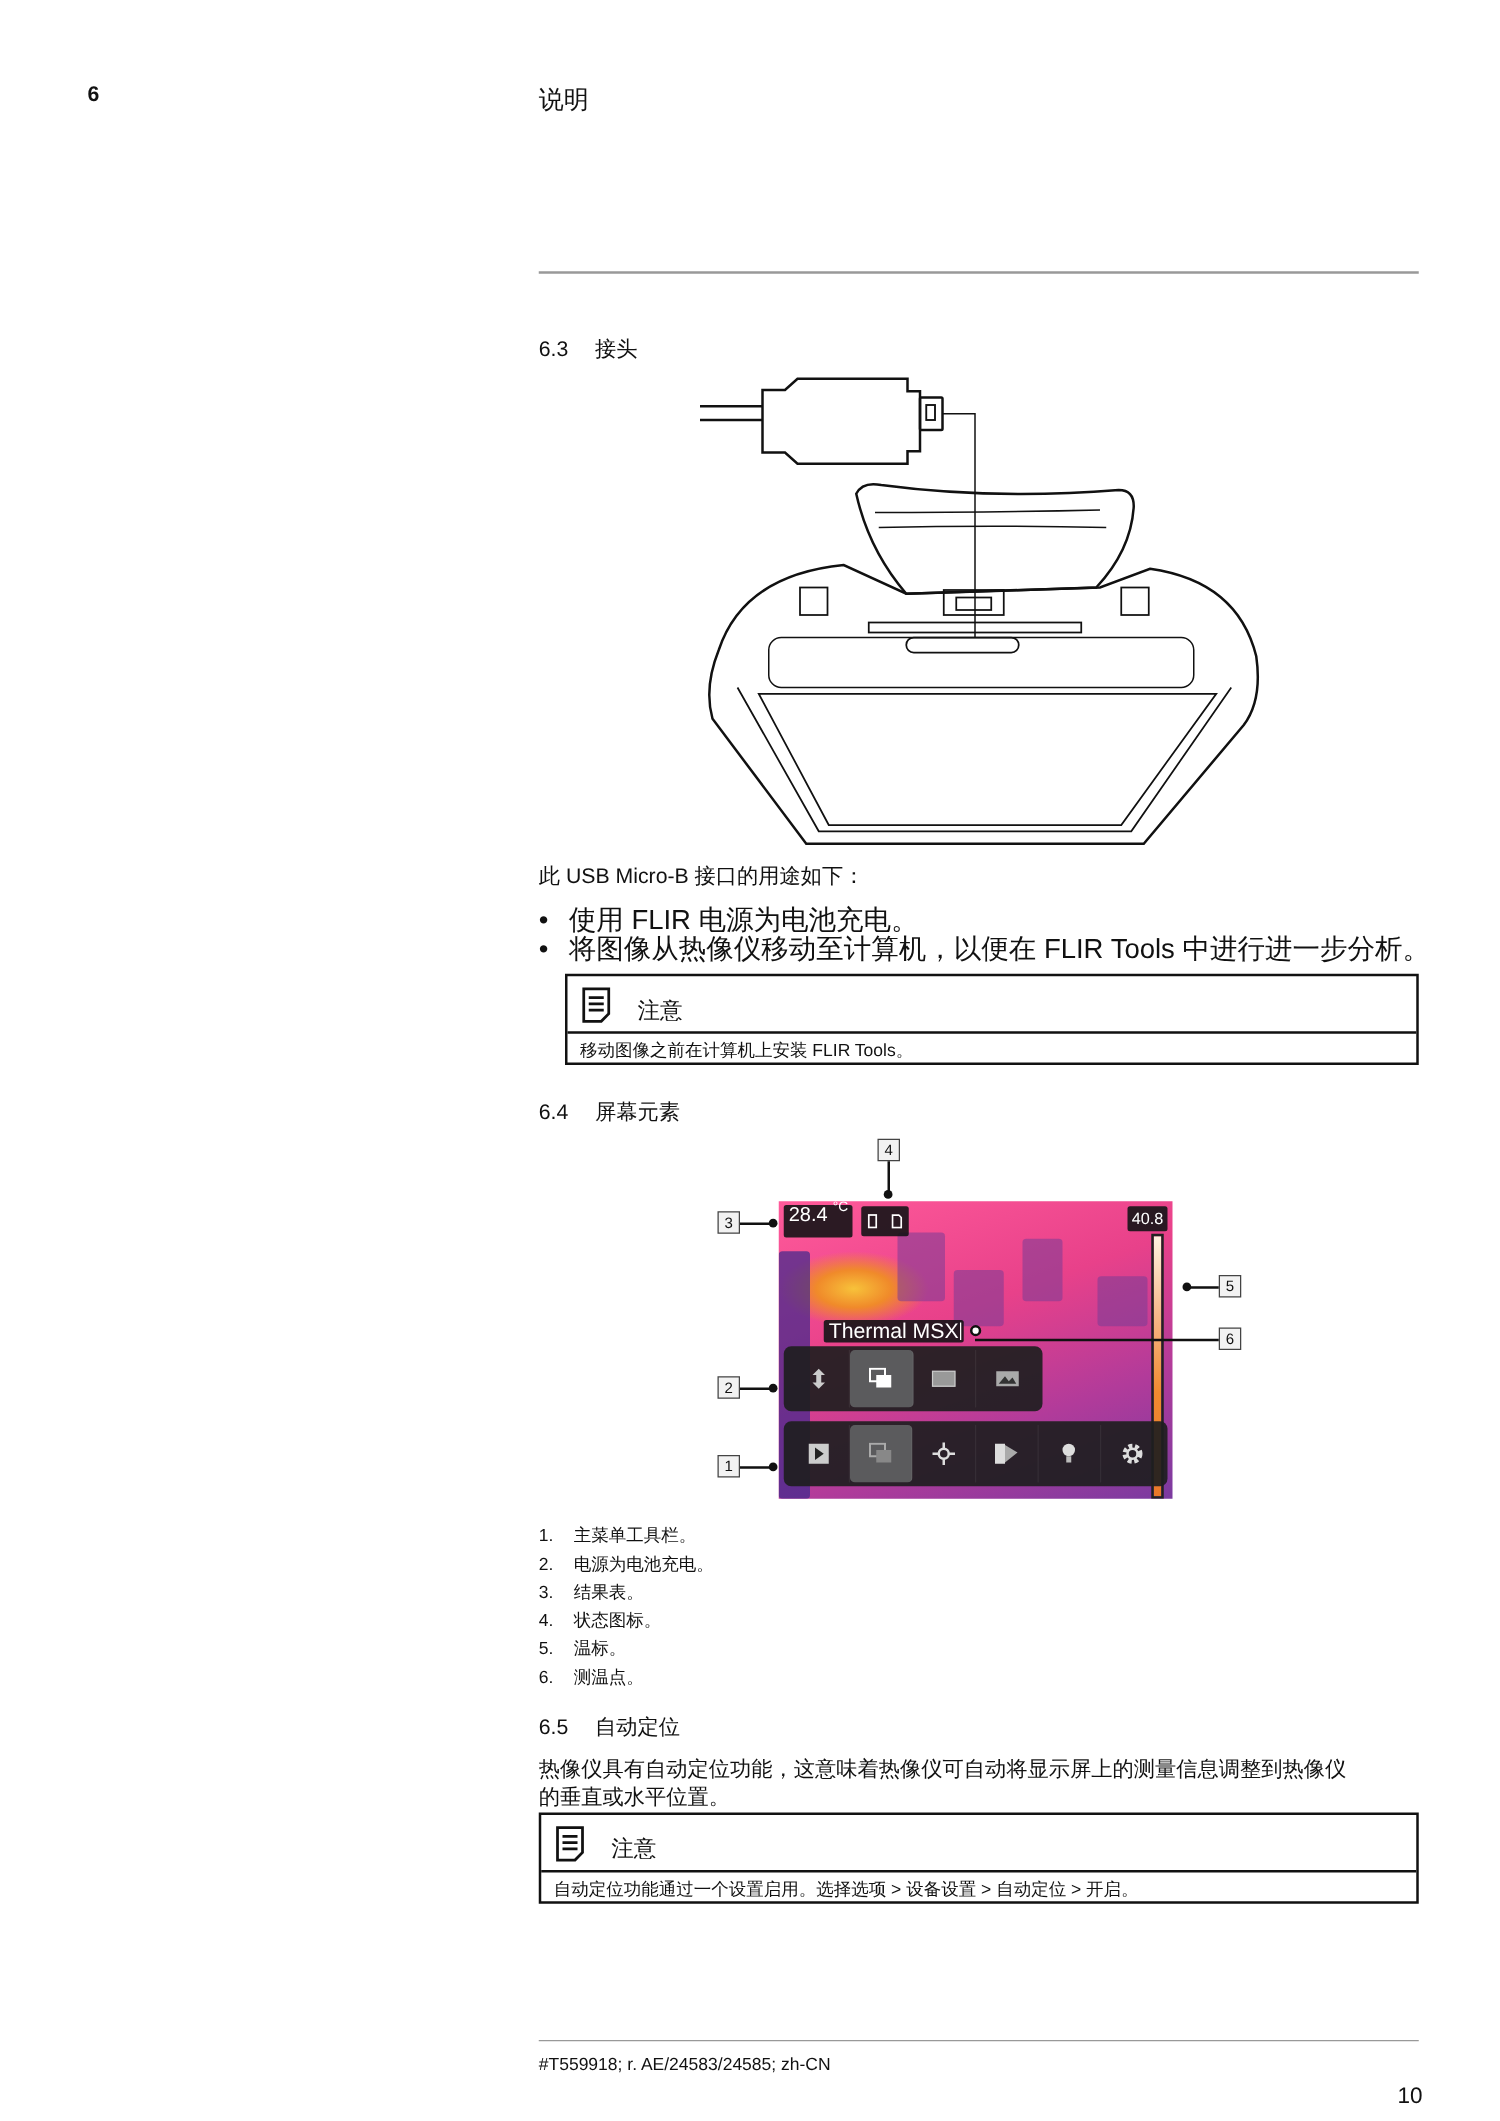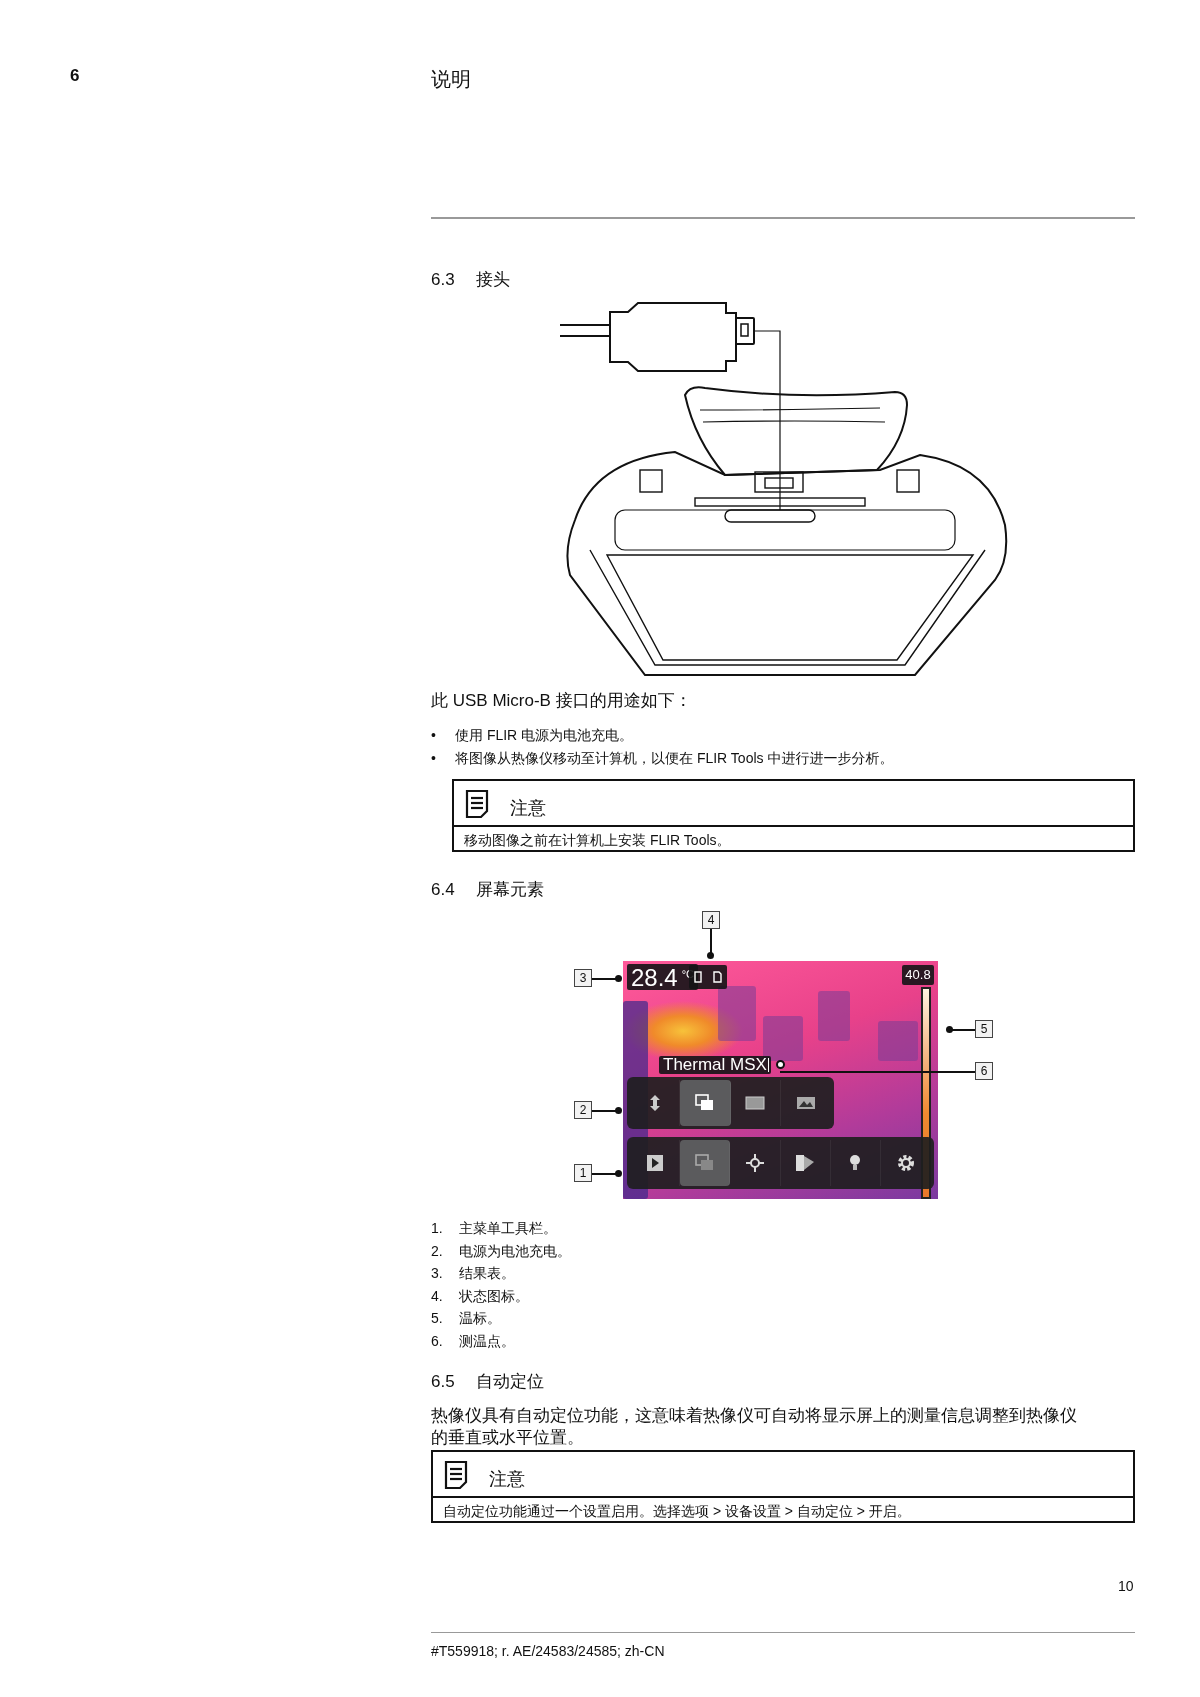--- a/index.html
+++ b/index.html
@@ -4,33 +4,33 @@
 <style>
   * { margin:0; padding:0; box-sizing:border-box; }
   body { width:1200px; height:1697px; background:#fff; font-family:"Liberation Sans","DejaVu Sans",sans-serif; color:#111; position:relative; overflow:hidden; }
   .abs { position:absolute; }
   .chap-num { left:70px; top:66px; font-size:17px; font-weight:bold; }
   .chap-title { left:431px; top:66px; font-size:20px; }
   .top-rule { left:431px; top:217px; width:704px; height:2px; background:#999; }
   .sec-head { left:431px; font-size:17px; }
   .sec-head .num { font-weight:normal; display:inline-block; width:45px; }
   .body-text { left:431px; font-size:17px; line-height:22px; }
-  .bullets { left:431px; top:724px; font-size:14px; line-height:23px; list-style:none; }
+  .bullets { left:431px; top:724px; font-size:22px; line-height:23px; list-style:none; }
   .bullets li { position:relative; padding-left:24px; }
   .bullets li::before { content:"•"; position:absolute; left:0; top:0; }
   .note { border:2px solid #111; }
   .note .head { height:46px; border-bottom:2px solid #111; position:relative; }
   .note .head .lbl { position:absolute; left:56px; top:15px; font-size:18px;text-align:center; }
   .note .head .ic { position:absolute; left:10px; top:8px; }
   .note .body { font-size:14px; padding:4px 10px; line-height:18px; }
   .numlist { left:431px; top:1217px; font-size:14px; line-height:22.5px; list-style:none; }
   .numlist li span.n { display:inline-block; width:28px; }
   .footer-rule { left:431px; top:1632px; width:704px; height:1px; background:#999; }
   .footer-l { left:431px; top:1643px; font-size:14px; }
-  .footer-r { left:1118px; top:1578px; font-size:14px; }
+  .footer-r { left:1118px; top:1666px; font-size:18px; }
   .callout { width:18px; height:18px; border:1px solid #444; background:#f2f2f2; font-size:12px; text-align:center; line-height:16px; }
   .cline { background:#111; height:1.5px; }
   .dot { width:7px; height:7px; border-radius:50%; background:#111; }
   .screen { left:623px; top:961px; width:315px; height:238px; overflow:hidden;
     background:
       radial-gradient(ellipse 60px 30px at 60px 70px, #f7c23a 0%, #f08a2a 50%, rgba(240,100,60,0) 100%),
       linear-gradient(160deg, #ff5a9a 0%, #e8418a 40%, #b23b9a 70%, #7a3aa0 100%);
   }
   .screen .blk { position:absolute; background:rgba(120,60,150,0.55); border-radius:3px; }
   .tb { position:absolute; background:rgba(30,30,32,0.92); border-radius:6px; display:flex; align-items:center; }
@@ -120,21 +120,21 @@
 <div class="abs callout" style="left:975px;top:1062px;">6</div>
 
 <div class="abs screen">
   <div class="blk" style="left:95px;top:25px;width:38px;height:55px;"></div>
   <div class="blk" style="left:195px;top:30px;width:32px;height:50px;"></div>
   <div class="blk" style="left:140px;top:55px;width:40px;height:45px;"></div>
   <div class="blk" style="left:255px;top:60px;width:40px;height:40px;"></div>
   <div class="blk" style="left:0;top:40px;width:25px;height:198px;background:rgba(60,40,140,0.7);"></div>
 
   <div class="tag" style="left:4px;top:3px;height:26px;padding:0 4px;display:flex;align-items:baseline;">
-    <span style="font-size:24px;">28.4</span>
+    <span style="font-size:16px;">28.4</span>
     <span style="font-size:11px;margin-left:4px;position:relative;top:-8px;">°C</span>
   </div>
   <div class="tag" style="left:66px;top:4px;width:38px;height:24px;display:flex;align-items:center;justify-content:space-around;">
     <svg width="8" height="12">
         <rect x="1" y="1" width="6" height="10" fill="none" stroke="#fff" stroke-width="1.4"></rect>
       </svg>
     <svg width="9" height="12">
         <path d="M1 1 h5 l2 2 v8 h-7 z" fill="none" stroke="#fff" stroke-width="1.4"></path>
       </svg>
   </div>

